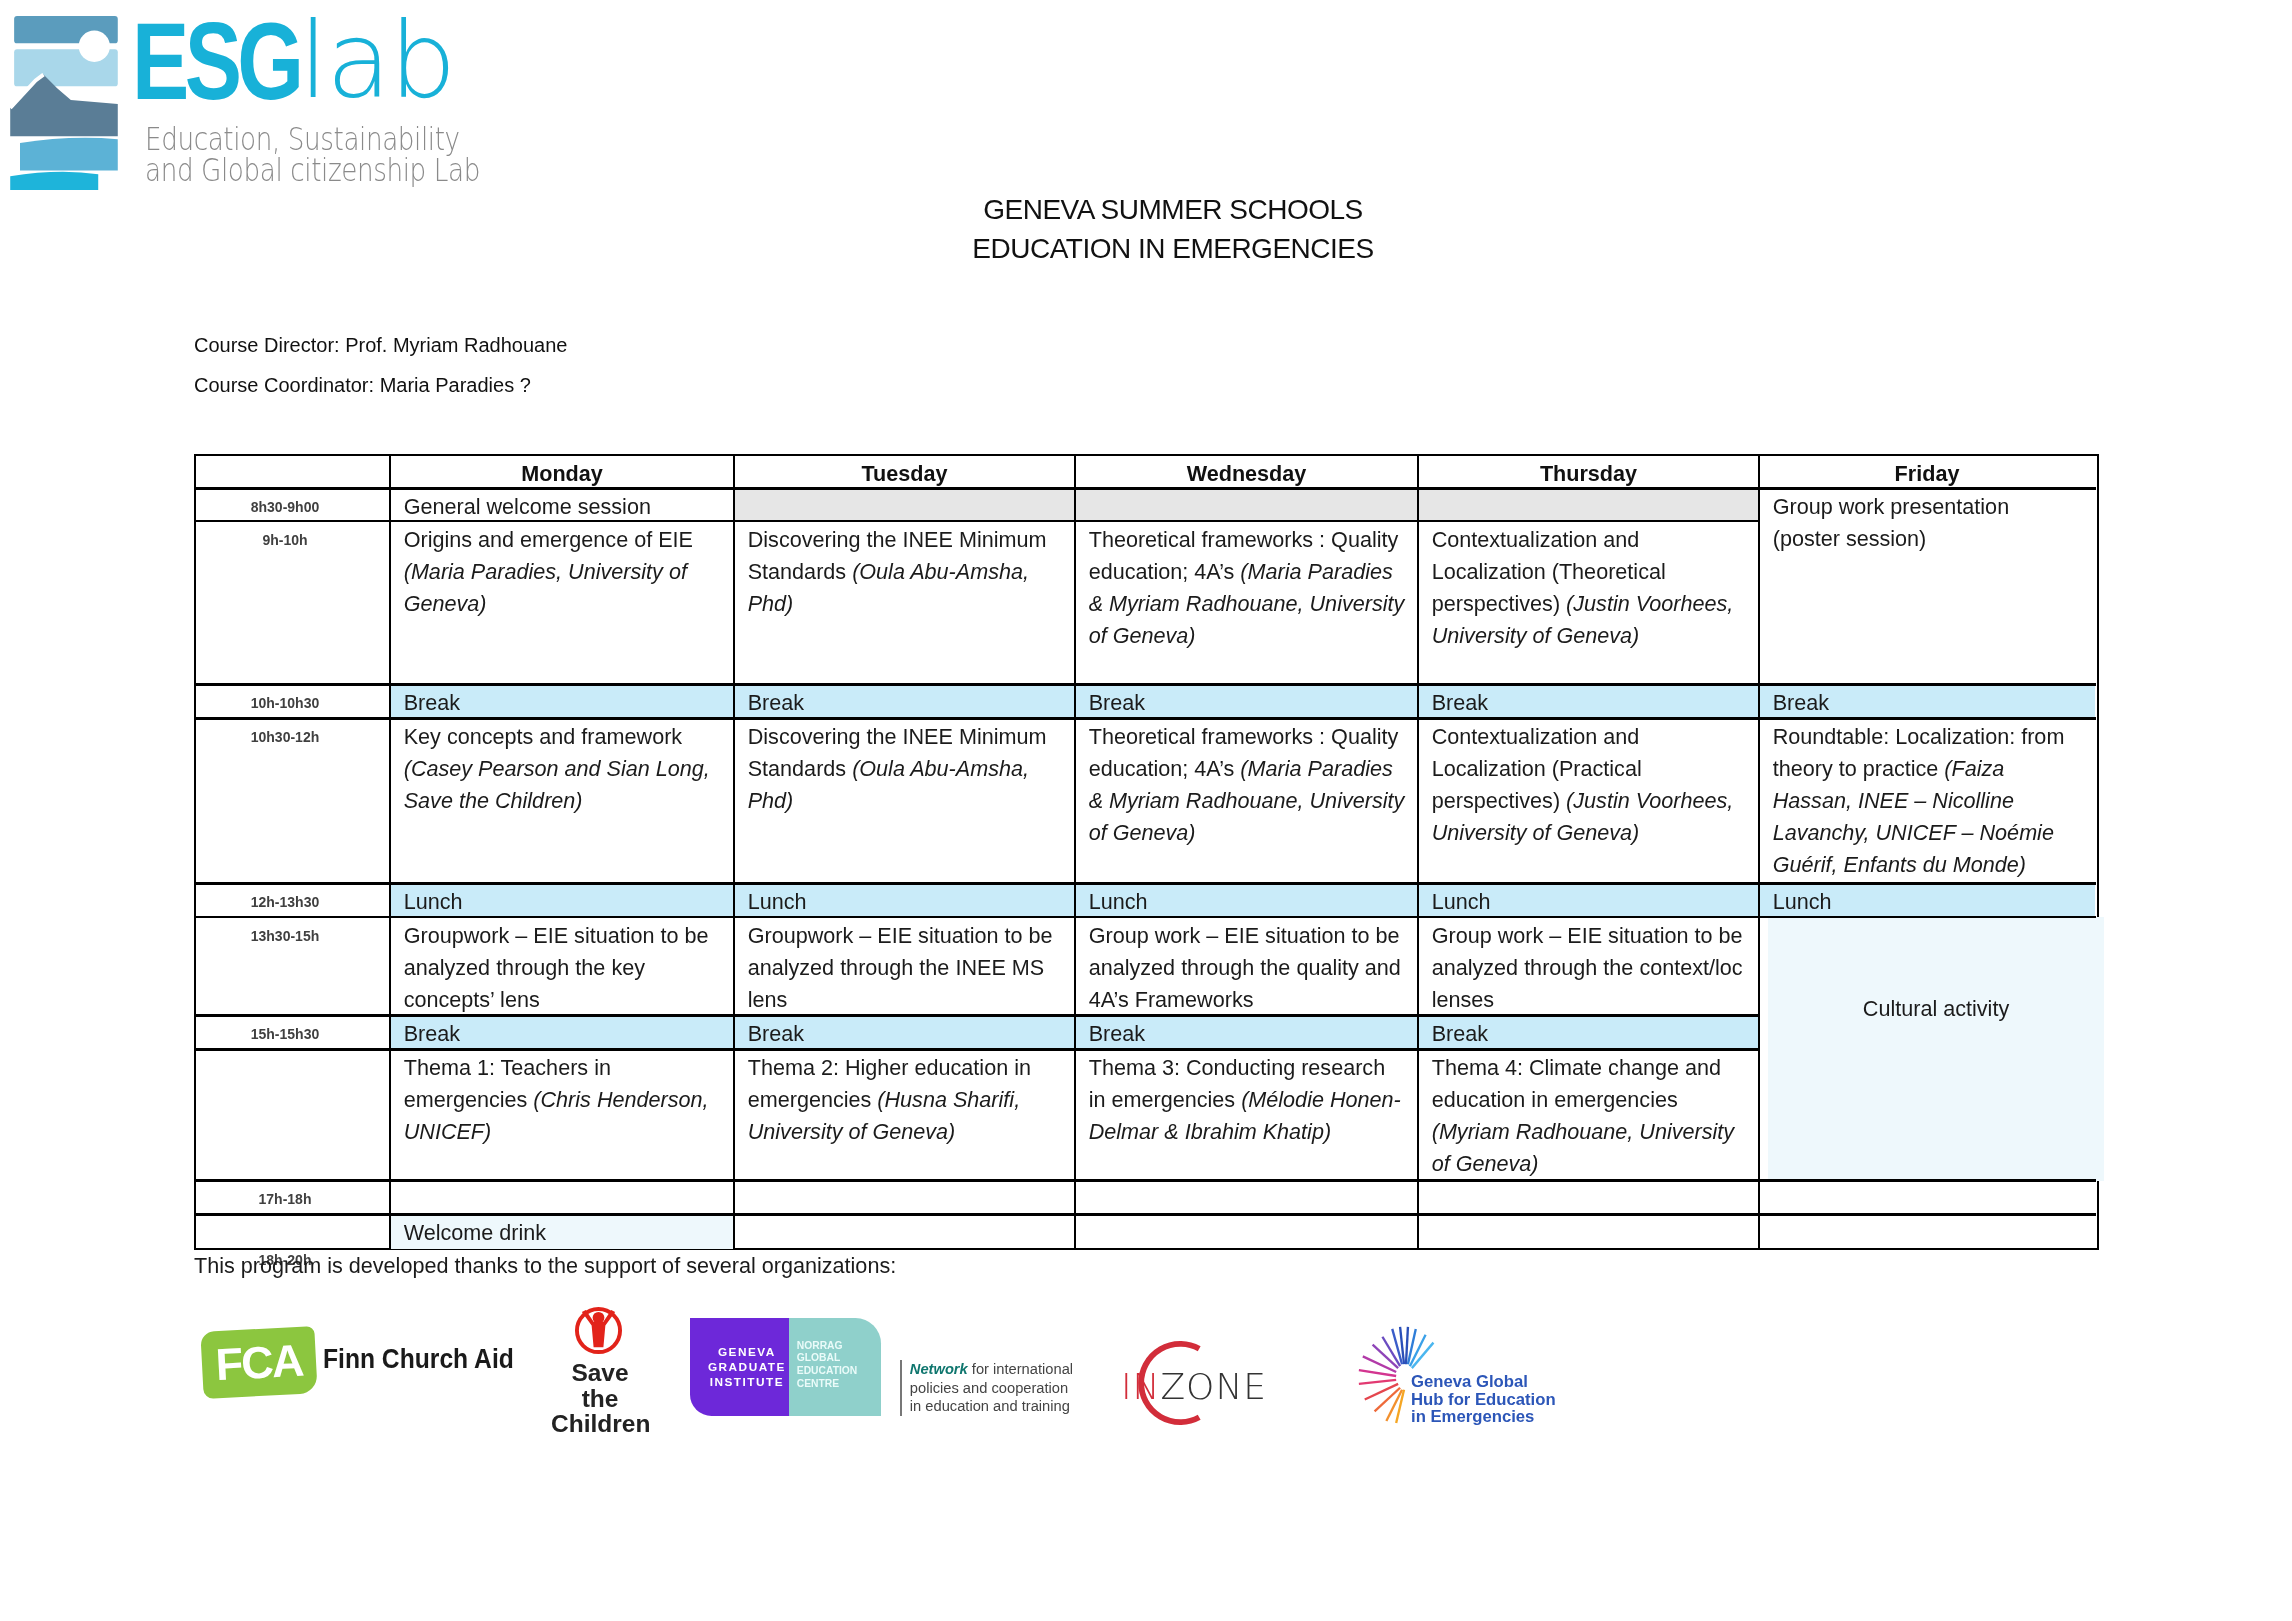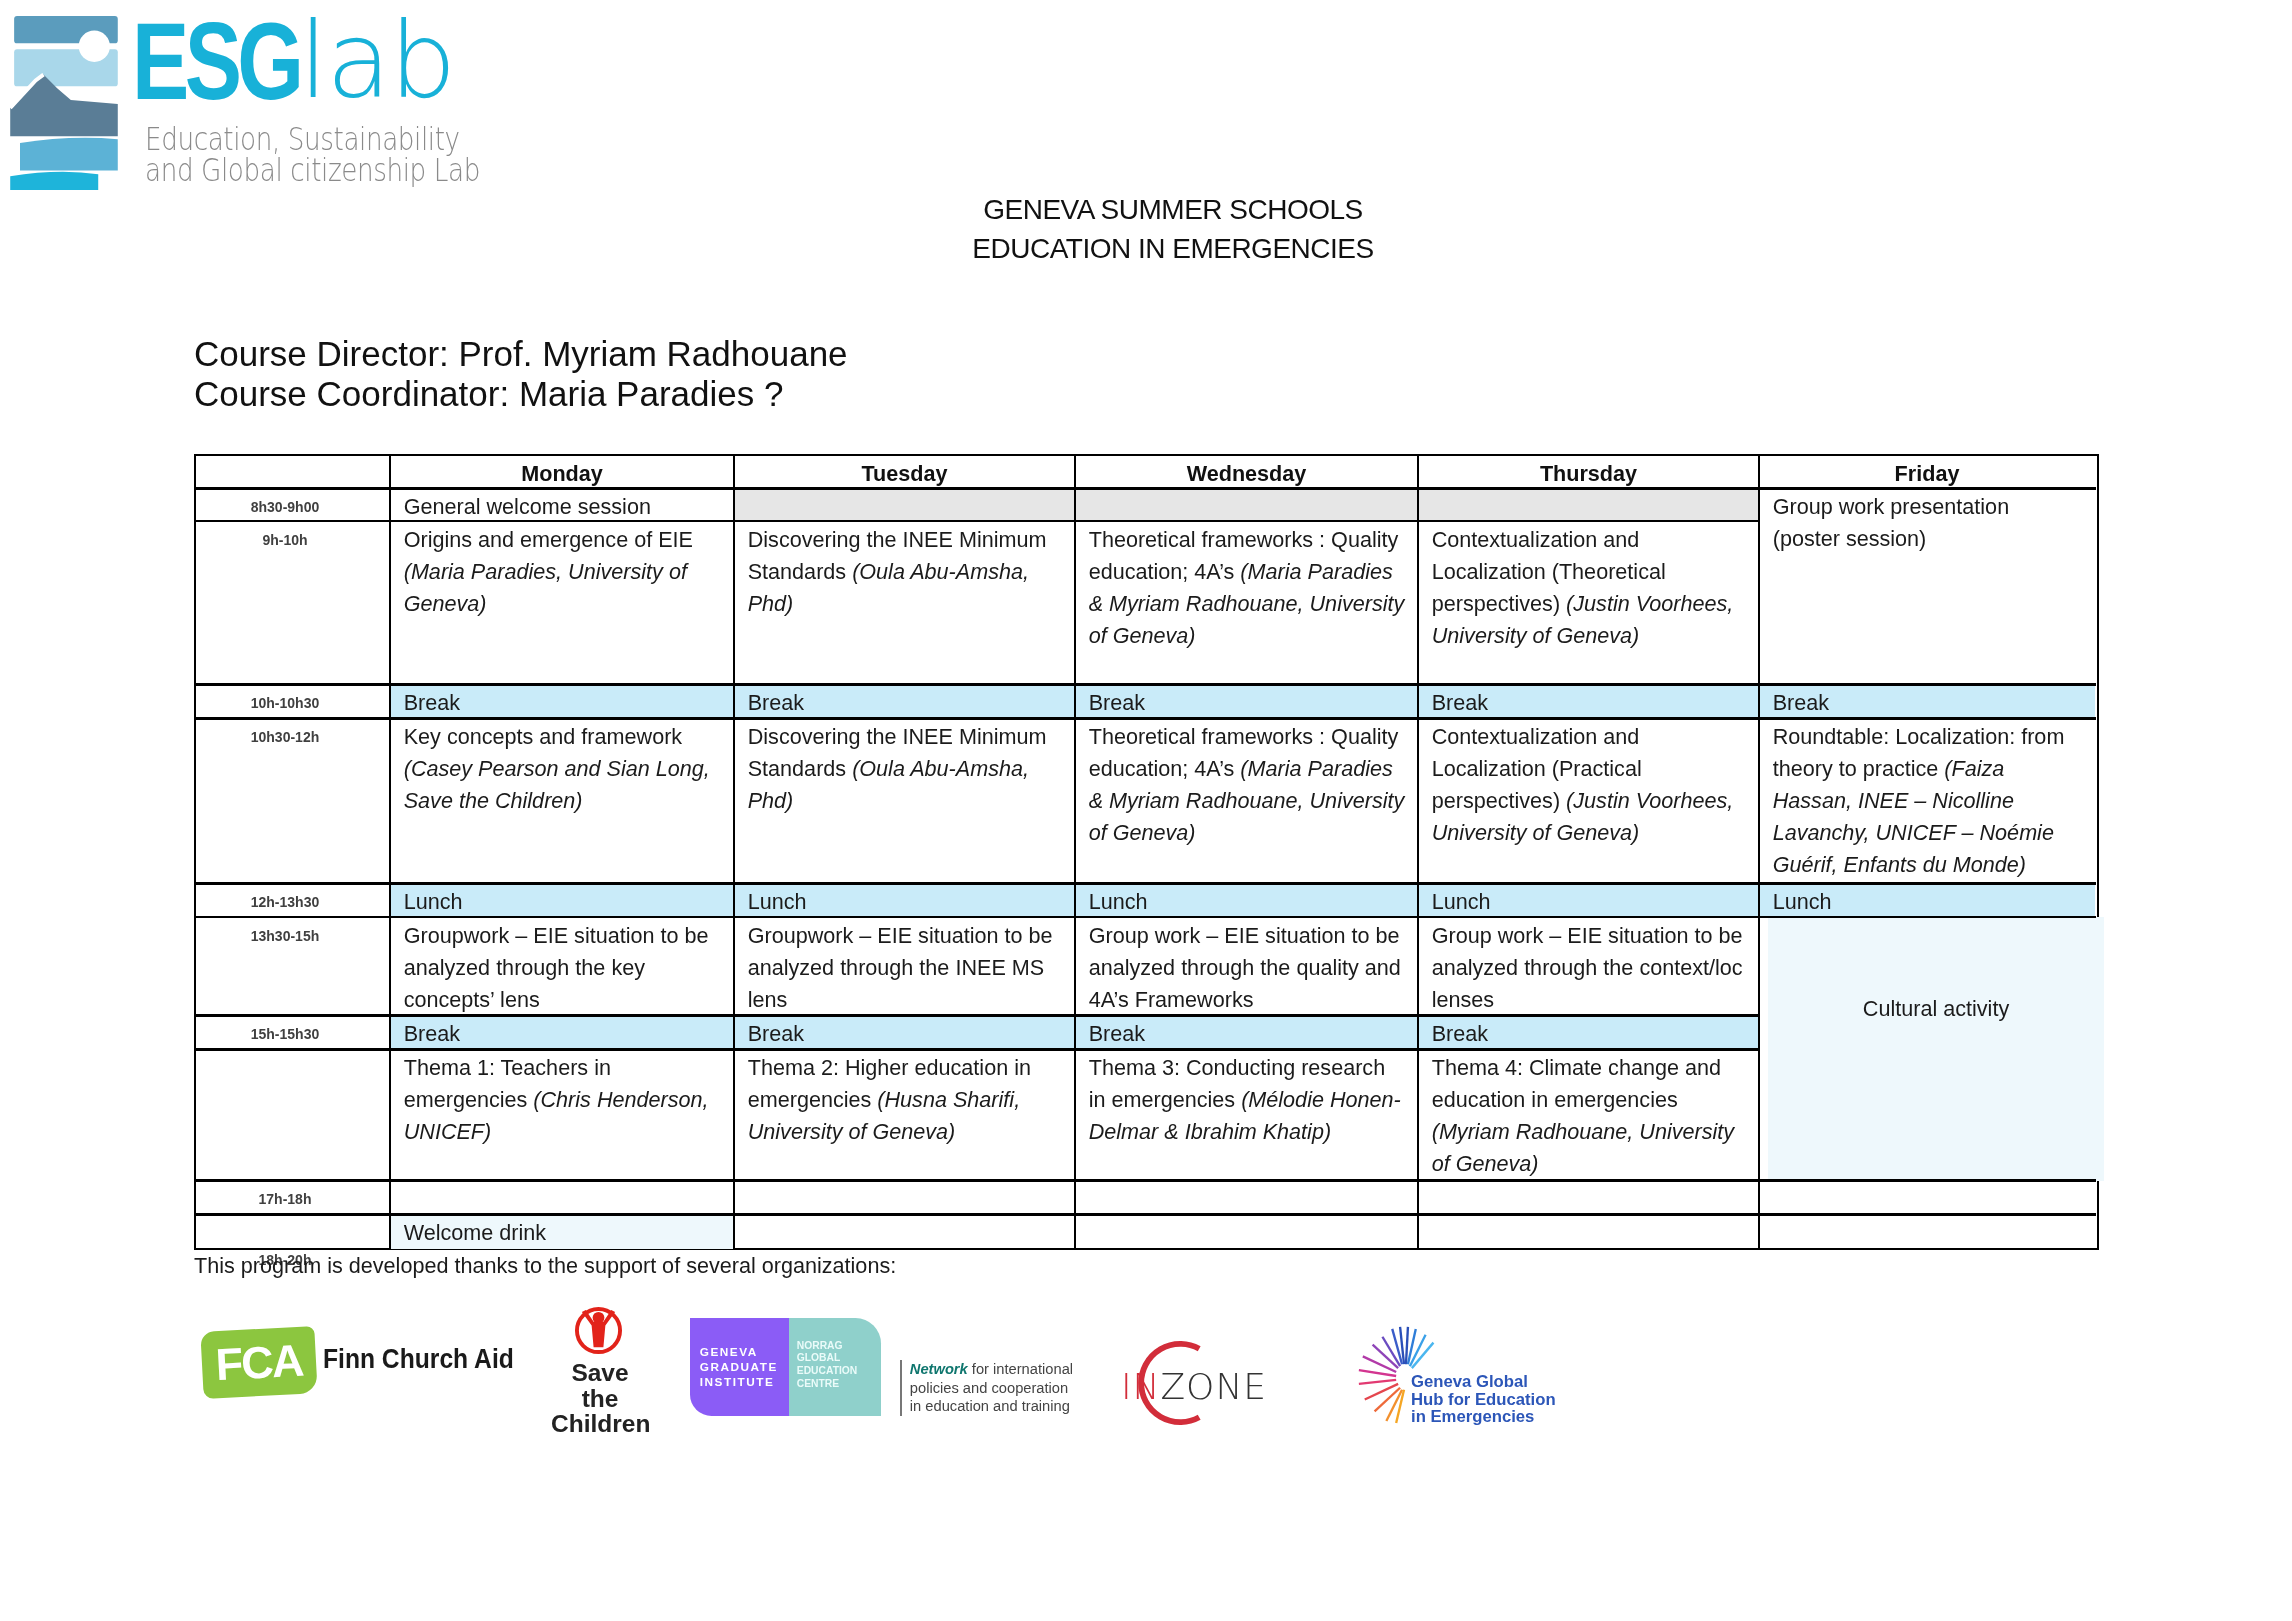--- a/index.html
+++ b/index.html
@@ -14,21 +14,21 @@
   .esg-word .bold { font-weight: 900; font-family: "Liberation Sans", sans-serif; transform: scaleX(0.78); display: inline-block; transform-origin: left; }
   .esg-word .thin { font-weight: 300; font-family: "DejaVu Sans", sans-serif; position: absolute; left: 167px; top: 0; letter-spacing: -2px; font-size: 106px; color:#18b1d8; -webkit-text-stroke: 0; }
   .esg-sub { position: absolute; left: 135px; top: 110px; font-size: 32px; line-height: 31px;
              color: #8a8a8a; font-weight: 300; letter-spacing: -0.5px; font-family: "DejaVu Sans", sans-serif; transform: scaleX(0.82); transform-origin: left; white-space: nowrap; }
 
   .title { position: absolute; left: 0; width: 2293px; text-align: center; font-size: 28px;
            letter-spacing: -0.5px; color: #111; }
   .title.l1 { top: 194px; left: 26.5px; }
   .title.l2 { top: 233px; left: 26.5px; }
 
-  .course-info { position: absolute; left: 194px; font-size: 35px; color: #111; }
+  .course-info { position: absolute; left: 194px; font-size: 20px; color: #111; }
   .course-info.director { top: 334px; }
   .course-info.coordinator { top: 374px; }
 
   
   .grid { position: absolute; left: 194px; top: 454px; width: 1905px; height: 796px;
           border: 2.9px solid #000; box-sizing: border-box; }
   .cell { position: absolute; box-sizing: border-box; font-size: 21.6px; line-height: 32px;
           padding: 2.9px 13.7px 0 13.7px; color: #1b1b1b; overflow: hidden; }
   .cell i { font-style: italic; }
   .cell.time { text-align: center; font-weight: bold; padding-left: 0; padding-right: 16px; font-size: 14px; color:#404040; }
@@ -48,23 +48,23 @@
   .logo { position: absolute; }
   .fca-badge { left: 202px; top: 1329px; width: 114px; height: 67px; background: #8cc63f;
                border-radius: 13.7px 7.8px 17.6px 9.8px; transform: rotate(-3deg); color: #fff;
                font-weight: 900; font-size: 45px; line-height: 67px; text-align: center; letter-spacing: -2px;
                font-family: "Liberation Sans", sans-serif; }
   .fca-name { left: 323px; top: 1343px; font-weight: bold; font-size: 27.4px; color: #1a1a1a;
               font-family: "Liberation Sans", sans-serif; transform: scaleX(0.9); transform-origin: left; }
   .stc-icon { left: 574px; top: 1304px; width: 49px; height: 55px; }
   .stc-name { left: 551px; top: 1360px; font-weight: bold; font-size: 24.5px; line-height: 25.5px; color: #222;
               text-align: center; width: 98px; }
-  .ggi-red { left: 690px; top: 1318px; width: 104px; height: 98px; background: #8b5cf6;
+  .ggi-red { left: 690px; top: 1318px; width: 104px; height: 98px; background: #6d28d9;
              border-radius: 0 0 0 21.6px; color: #fff; font-weight: bold; font-size: 11.8px; line-height: 14.7px;
-             letter-spacing: 1.5px; padding: 27.4px 0 0 9.8px; box-sizing: border-box; }
+             letter-spacing: 1.5px; padding: 27.4px 0 0 9.8px; box-sizing: border-box; text-align: center; }
   .ggi-teal { left: 789px; top: 1318px; width: 92px; height: 98px; background: #8fd0cb;
               border-radius: 0 25.5px 0 0; color: #eafbf9; font-weight: bold; font-size: 10.3px; line-height: 12.7px;
               padding: 21.6px 0 0 7.8px; box-sizing: border-box; }
   .norrag-text { left: 900px; top: 1360px; font-size: 14.7px; line-height: 18.6px; color: #444;
                  border-left: 2px solid #777; padding-left: 7.8px; }
   .norrag-text b { color: #0f766e; font-style: italic; }
   .inzone { left: 1117px; top: 1339px; width: 137px; height: 88px; }
   .inzone-text { position: absolute; left: 3.9px; top: 27.4px; font-size: 36px; letter-spacing: 1px; color: #333;
                  font-family: "DejaVu Sans", sans-serif; font-weight: 300; }
   .inzone-text .in { color: #d22d3a; }

